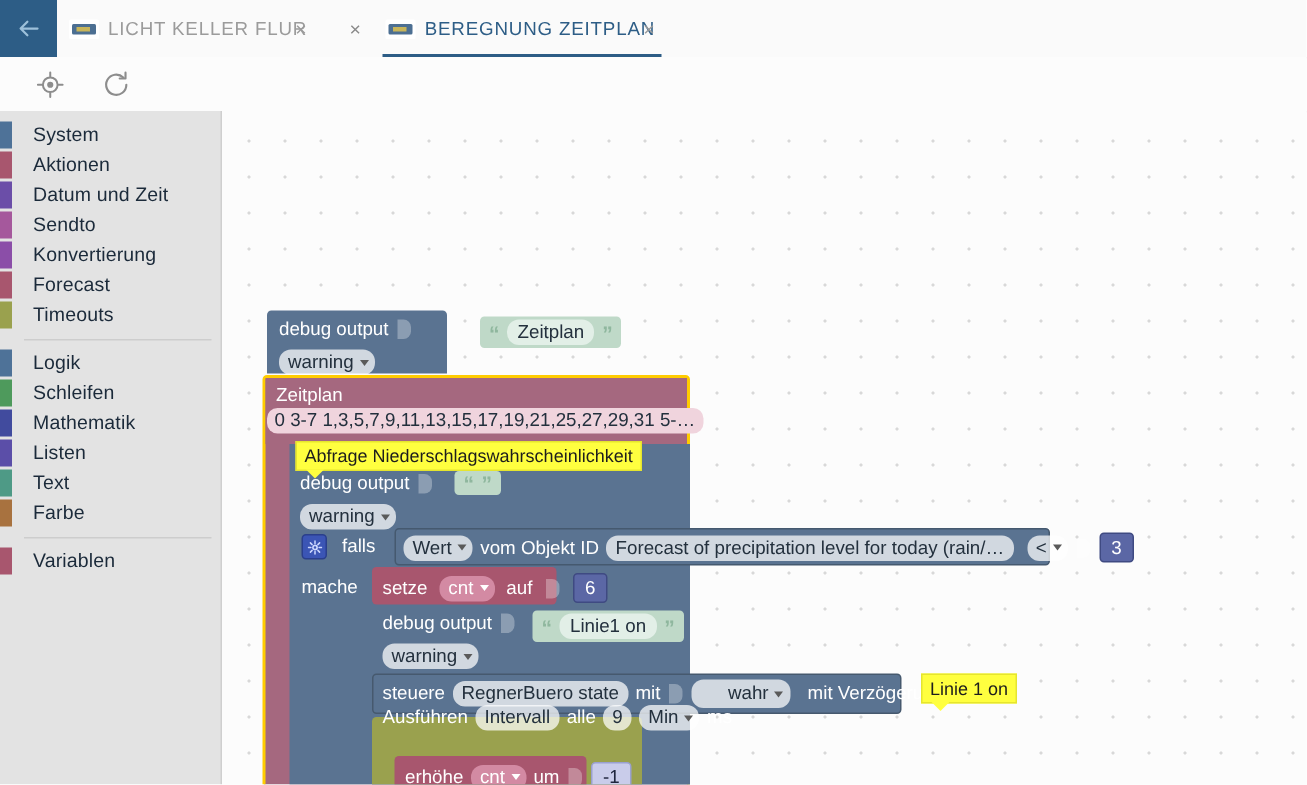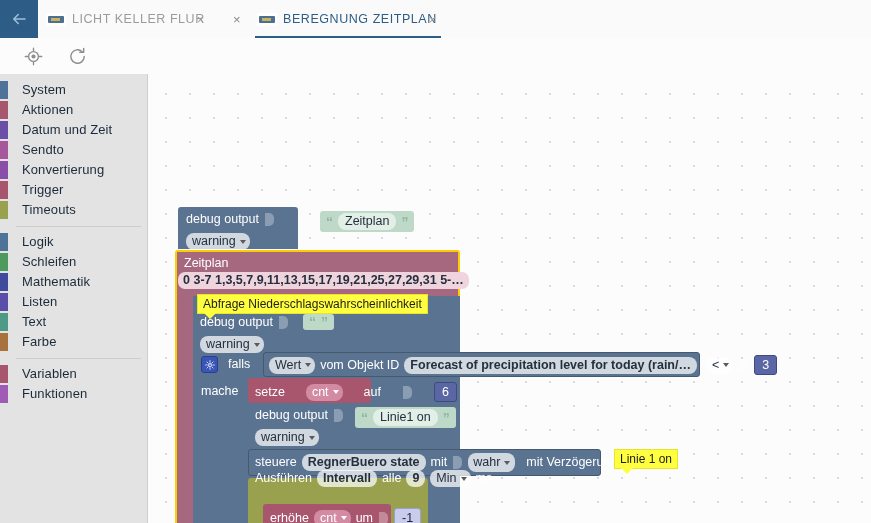--- a/index.html
+++ b/index.html
@@ -104,21 +104,21 @@
   
   .blk{position:absolute;box-sizing:border-box;}
   .row{
     display:flex;align-items:center;box-sizing:border-box;
     font-size:12.5px;color:#ffffff;white-space:nowrap;
   }
   .lbltxt{color:#ffffff;font-size:12.5px;line-height:1;}
   .field{
     background:#fff;border-radius:8px;padding:1px 6px;
     font-size:12.5px;color:#23303d;line-height:15px;
-    display:inline-flex;align-items:center;font-weight:bold;
+    display:inline-flex;align-items:center;
   }
   .field.dim{background:rgba(255,255,255,.72);}
   .dd{
     display:inline-flex;align-items:center;border-radius:8px;
     background:rgba(255,255,255,.72);padding:1px 4px 1px 6px;
     font-size:12.5px;color:#23303d;line-height:15px;
   }
   .dd .car{
     margin-left:4px;width:0;height:0;
     border-left:3.5px solid transparent;border-right:3.5px solid transparent;
@@ -240,21 +240,21 @@
       <div class="tb-row">
         <span class="sw" style="background:#a5589c"></span>
         <span class="lbl">Sendto</span>
       </div>
       <div class="tb-row">
         <span class="sw" style="background:#8b4ea8"></span>
         <span class="lbl">Konvertierung</span>
       </div>
       <div class="tb-row">
         <span class="sw" style="background:#a8566e"></span>
-        <span class="lbl">Trigger</span>
+        <span class="lbl">Forecast</span>
       </div>
       <div class="tb-row">
         <span class="sw" style="background:#9aa14e"></span>
         <span class="lbl">Timeouts</span>
       </div>
 
       <div class="tb-sep"></div>
 
       <div class="tb-row">
         <span class="sw" style="background:#4e7298"></span>
@@ -279,24 +279,20 @@
       <div class="tb-row">
         <span class="sw" style="background:#a8723f"></span>
         <span class="lbl">Farbe</span>
       </div>
 
       <div class="tb-sep"></div>
 
       <div class="tb-row">
         <span class="sw" style="background:#a8566e"></span>
         <span class="lbl">Variablen</span>
-      </div>
-      <div class="tb-row">
-        <span class="sw" style="background:#a05bb5"></span>
-        <span class="lbl">Funktionen</span>
       </div>
     </div>
 
     <div class="canvas">
 
       <div class="blk" style="left:30px;top:133px;width:120px;height:42px;background:#5a7391;border-radius:3px 3px 0 0;"></div>
       <div class="row" style="position:absolute;left:38px;top:139px;">
         <span class="lbltxt">debug output</span>
         <span class="notch" style="margin-left:6px;"></span>
       </div>
@@ -362,21 +358,21 @@
         <span class="numblk">
             <span>3</span>
           </span>
       </div>
 
       <span class="lbltxt" style="position:absolute;left:53px;top:311px;">mache</span>
 
       <div class="blk" style="left:100px;top:304px;width:212px;height:219px;background:#5a7391;"></div>
 
       <div class="blk" style="left:100px;top:304px;width:123px;height:25px;background:#a8566e;border-radius:3px;"></div>
-      <div class="row" style="position:absolute;left:107px;top:308px;gap:21px;justify-content:space-between;">
+      <div class="row" style="position:absolute;left:107px;top:308px;gap:8px;justify-content:space-between;">
         <span class="lbltxt">setze</span>
         <span class="dd pinkdd">
           <span>cnt</span>
           <span class="car"></span>
         </span>
         <span class="lbltxt">auf</span>
         <span class="notch"></span>
         <span class="numblk">
             <span>6</span>
           </span>
@@ -397,21 +393,21 @@
       </div>
 
       <div class="blk" style="left:100px;top:375px;width:353px;height:27px;background:#5a7391;border:1px solid #46596e;border-radius:3px;"></div>
       <div class="row" style="position:absolute;left:107px;top:379px;gap:5px;">
         <span class="lbltxt">steuere</span>
         <span class="field dim">
             <span>RegnerBuero state</span>
           </span>
         <span class="lbltxt">mit</span>
         <span class="notch"></span>
-        <span class="dd" style="padding:2px 5px 2px 5px;">
+        <span class="dd" style="padding:2px 5px 2px 24px;">
           <span>wahr</span>
           <span class="car"></span>
         </span>
         <span class="lbltxt" style="margin-left:6px;">mit Verzögerung</span>
         <span class="toggle" style="margin-left:5px;"></span>
       </div>
 
       <div class="balloon tail" style="left:466px;top:375px;"><span>Linie 1 on</span></div>
 
       <div class="blk" style="left:100px;top:404px;width:180px;height:119px;background:#9aa14e;border-radius:3px;"></div>

